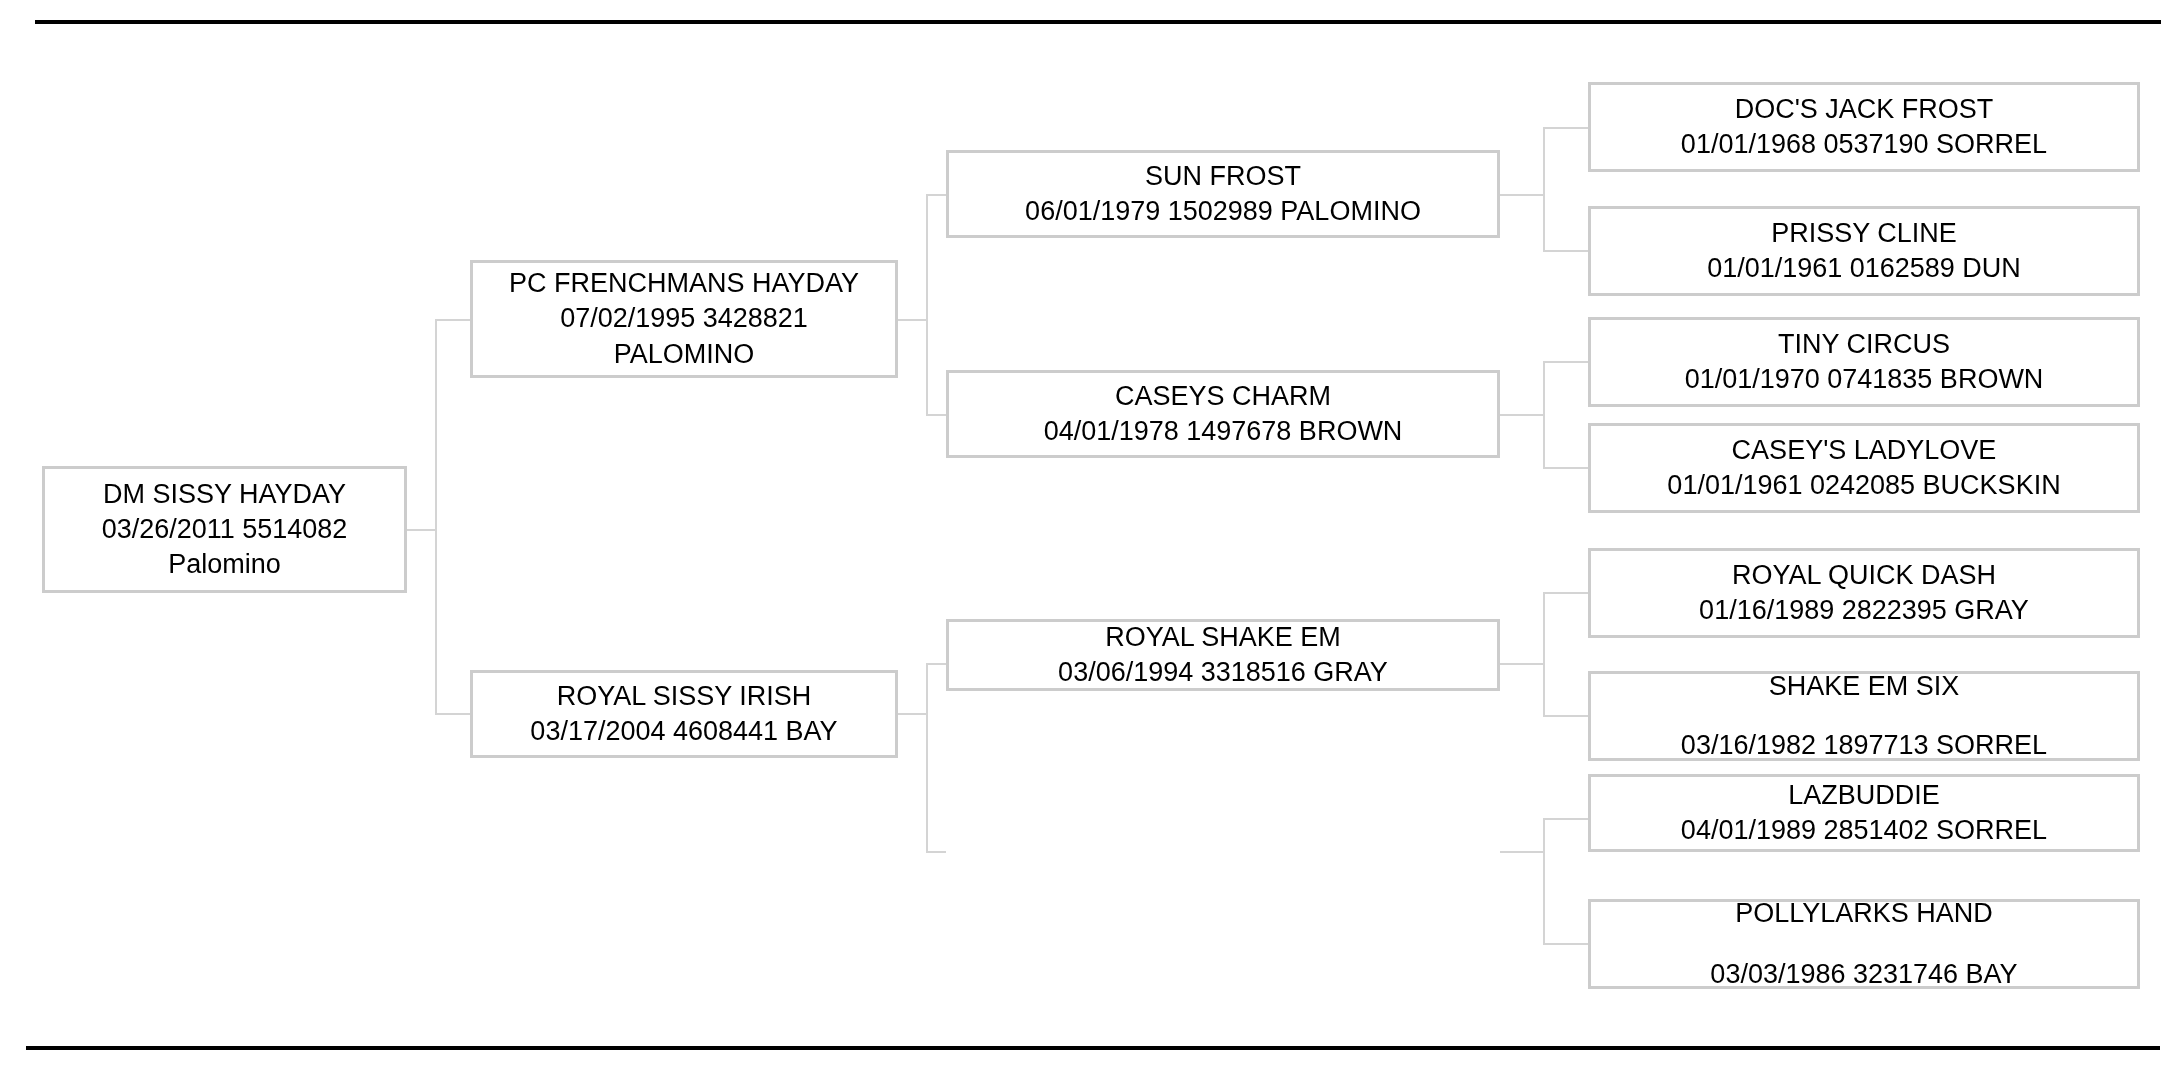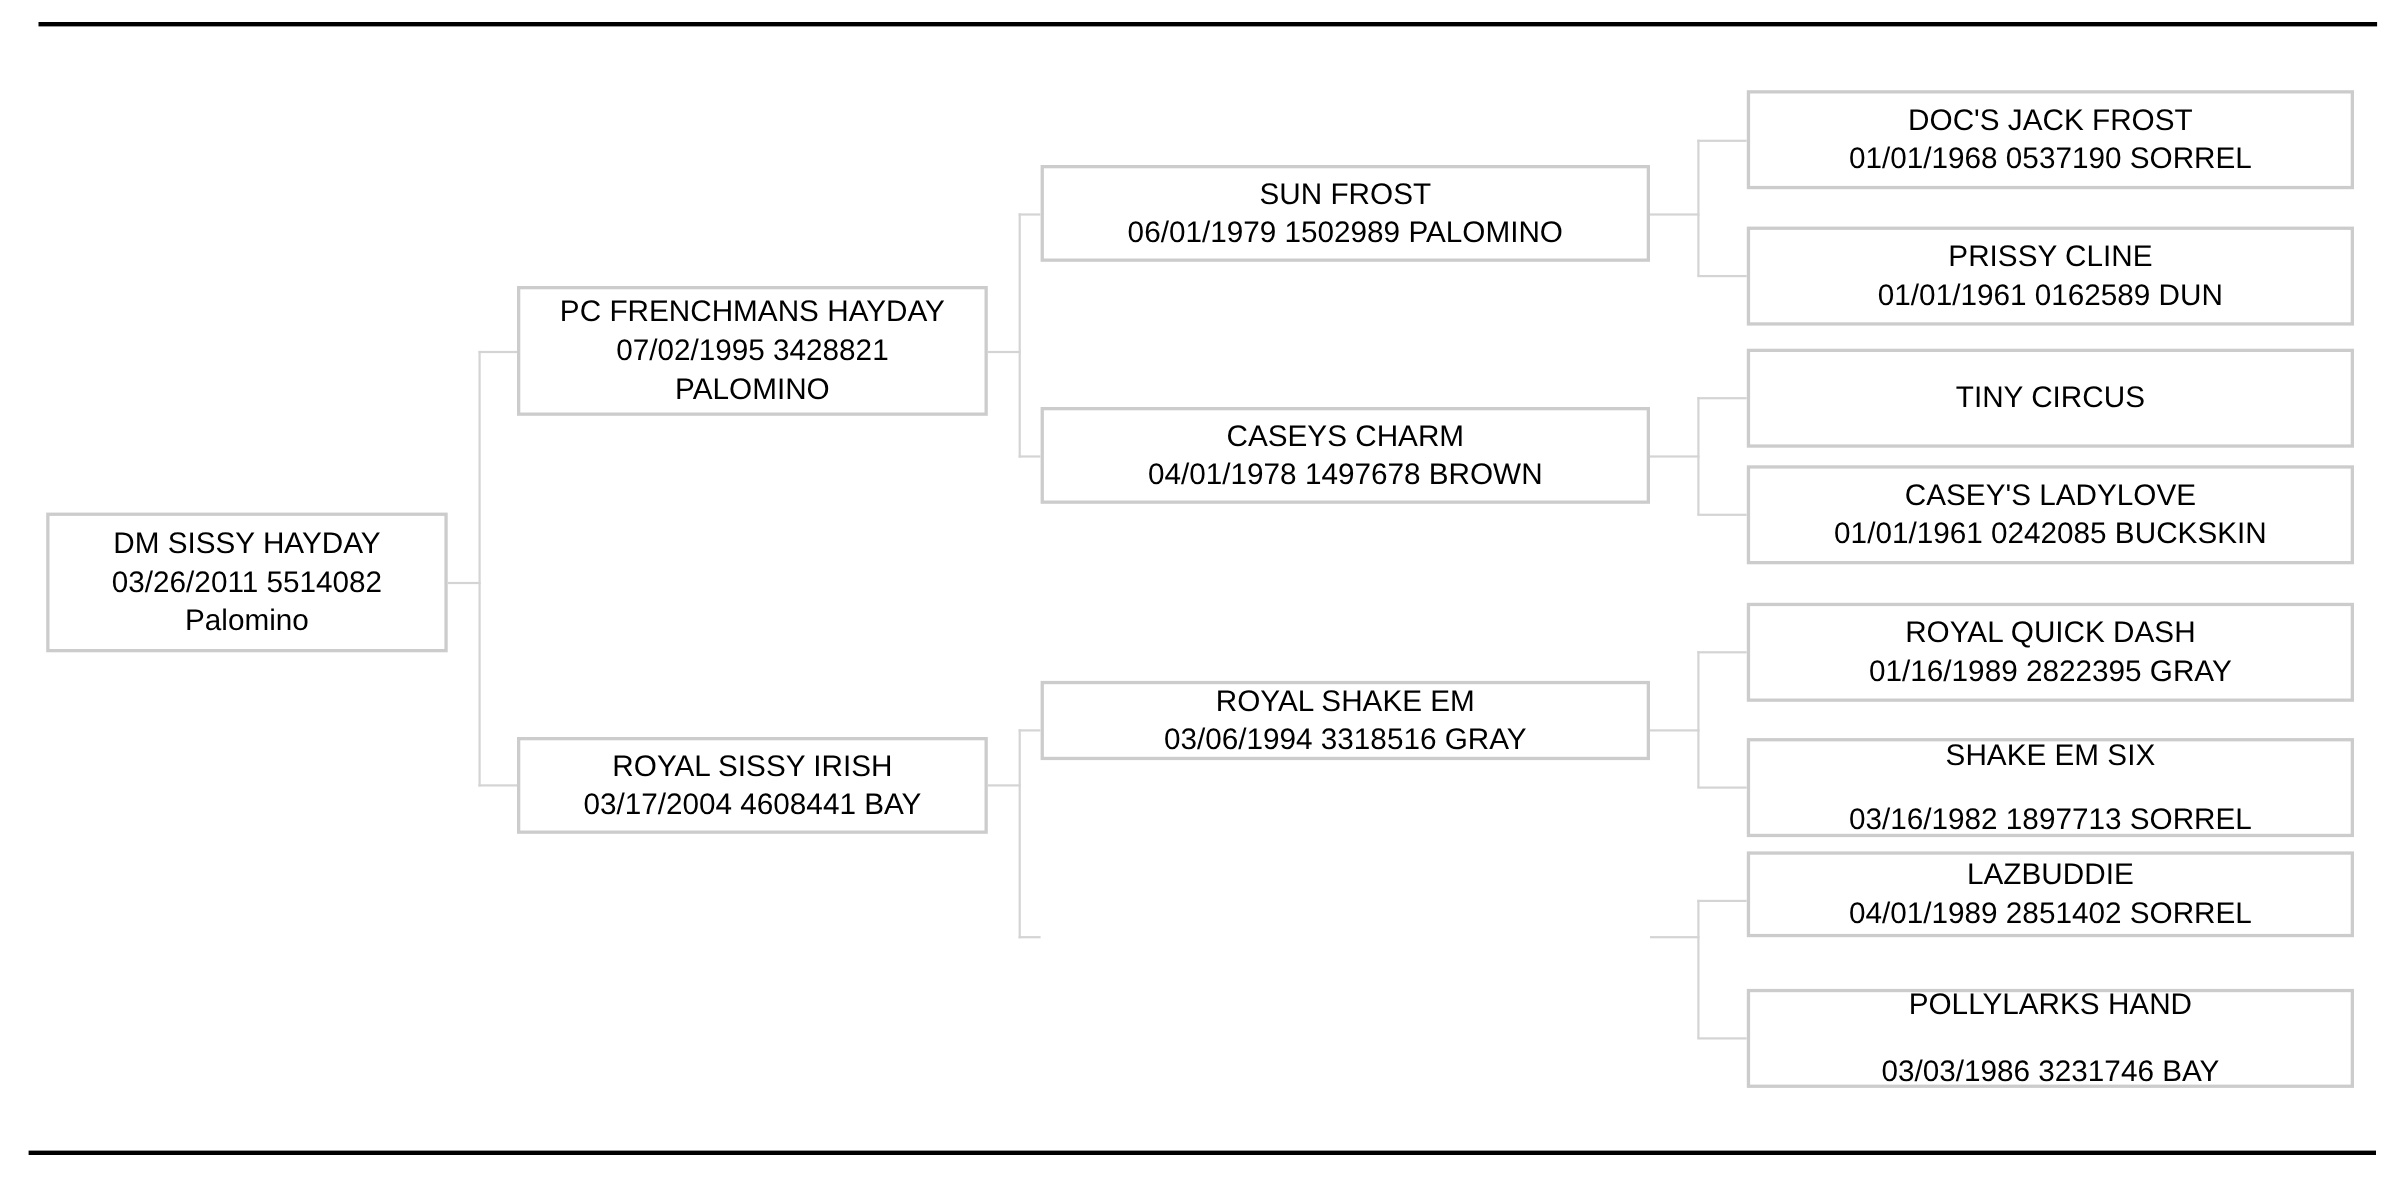--- a/index.html
+++ b/index.html
@@ -138,20 +138,21 @@
     <span class="ln">01/01/1968 0537190 SORREL</span>
   </div>
 
   <div class="node" style="left:1588px; top:206px; width:552px; height:90px;">
     <span class="ln">PRISSY CLINE</span>
     <span class="ln">01/01/1961 0162589 DUN</span>
   </div>
 
   <div class="node" style="left:1588px; top:317px; width:552px; height:90px;">
     <span class="ln">TINY CIRCUS</span>
+    <span class="ln">01/01/1970 0741835 BROWN</span>
   </div>
 
   <div class="node" style="left:1588px; top:423px; width:552px; height:90px;">
     <span class="ln">CASEY'S LADYLOVE</span>
     <span class="ln">01/01/1961 0242085 BUCKSKIN</span>
   </div>
 
   <div class="node" style="left:1588px; top:548px; width:552px; height:90px;">
     <span class="ln">ROYAL QUICK DASH</span>
     <span class="ln">01/16/1989 2822395 GRAY</span>

